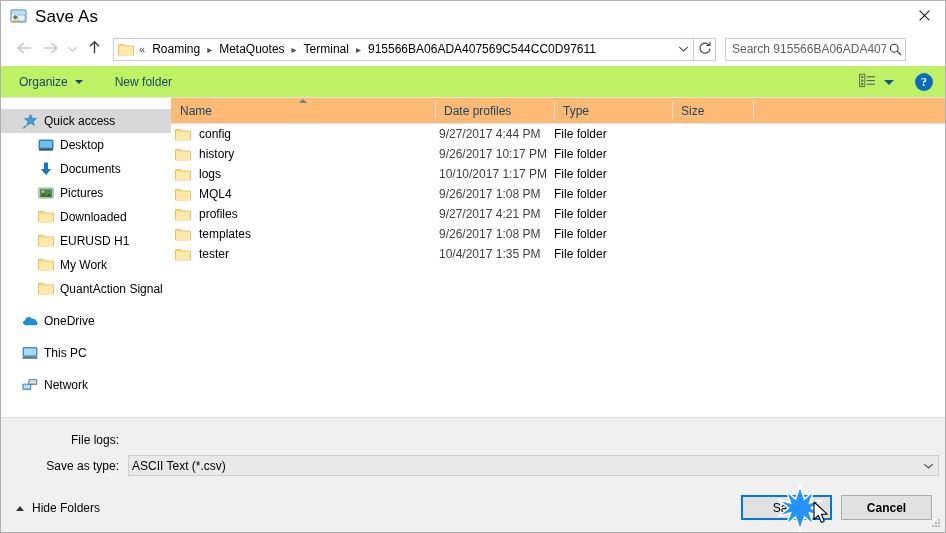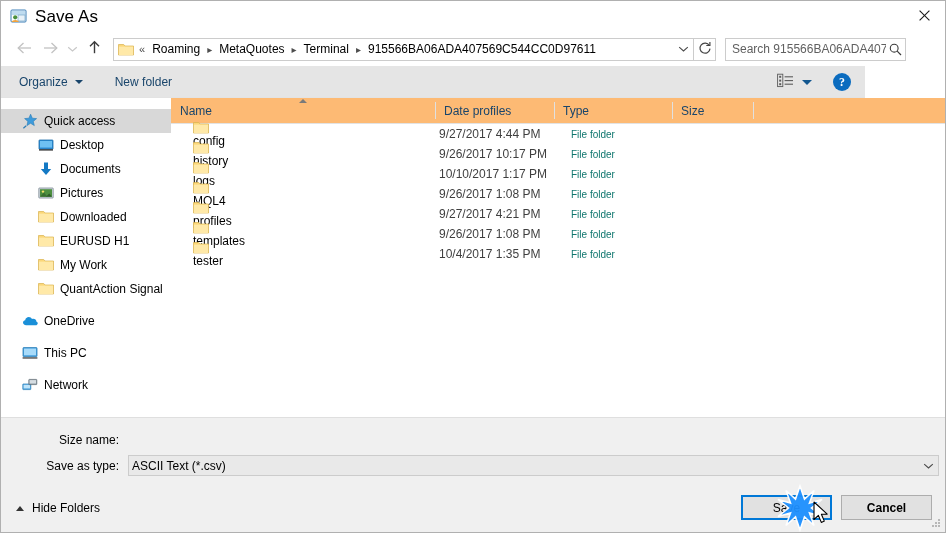--- a/index.html
+++ b/index.html
@@ -144,22 +144,22 @@
   }
   .search-icon-wrap {
     width: 22px;
     display: flex; align-items: center; justify-content: center;
   }
 
   
   .commandbar {
     position: absolute;
     left: 0; top: 65px;
-    width: 864px; height: 32px;
-    background: #e5e5e5;
+    width: 946px; height: 32px;
+    background: #bef264;
     border-bottom: 1px solid #e3e3e3;
     display: flex;
     align-items: center;
     box-sizing: border-box;
   }
   .cmd-item {
     display: flex;
     align-items: center;
     height: 24px;
     padding: 0 7px;
@@ -292,42 +292,41 @@
     position: relative;
     height: 20px;
     display: flex;
     align-items: center;
     font-size: 12px;
     color: #000;
     cursor: default;
   }
   .cell-name {
     position: absolute;
-    left: 22px;
-    display: flex;
-    align-items: flex-start;
-    flex-direction: column;
+    left: 4px;
+    display: flex;
+    align-items: flex-end;
   }
   .row-folder-icon {
     width: 16px; height: 14px;
     margin-right: 8px;
     flex: 0 0 auto;
   }
   .cell-date {
     position: absolute;
     left: 268px;
     color: #3f3f3f;
     font-size: 12px;
     text-align: right;
   }
   .cell-type {
     position: absolute;
-    left: 400px;
-    color: #0f766e;
-    font-size: 10px;
+    left: 383px;
+    color: #000000;
+    font-size: 12px;
   }
   .cell-size {
     position: absolute;
     left: 505px;
     color: #3f3f3f;
     font-size: 12px;
   }
 
   
   .formarea {
@@ -866,21 +865,21 @@
           <span class="cell-date">10/4/2017 1:35 PM</span>
           <span class="cell-type">File folder</span>
           <span class="cell-size"></span>
         </div>
 
       </div>
     </div>
   </div>
 
   <div class="formarea">
-    <span class="form-label lbl-filename">Size name:</span>
+    <span class="form-label lbl-filename">File logs:</span>
 
     <span class="form-label lbl-savetype">Save as type:</span>
     <div class="combo combo-savetype">
       <span class="combo-value">ASCII Text (*.csv)</span>
       <span class="combo-arrow">
         <svg width="11" height="8" viewBox="0 0 11 8">
           <path d="M1.2 2.2 L5.5 6 L9.8 2.2" fill="none" stroke="#4a4a4a" stroke-width="1.1"></path>
         </svg>
       </span>
     </div>

